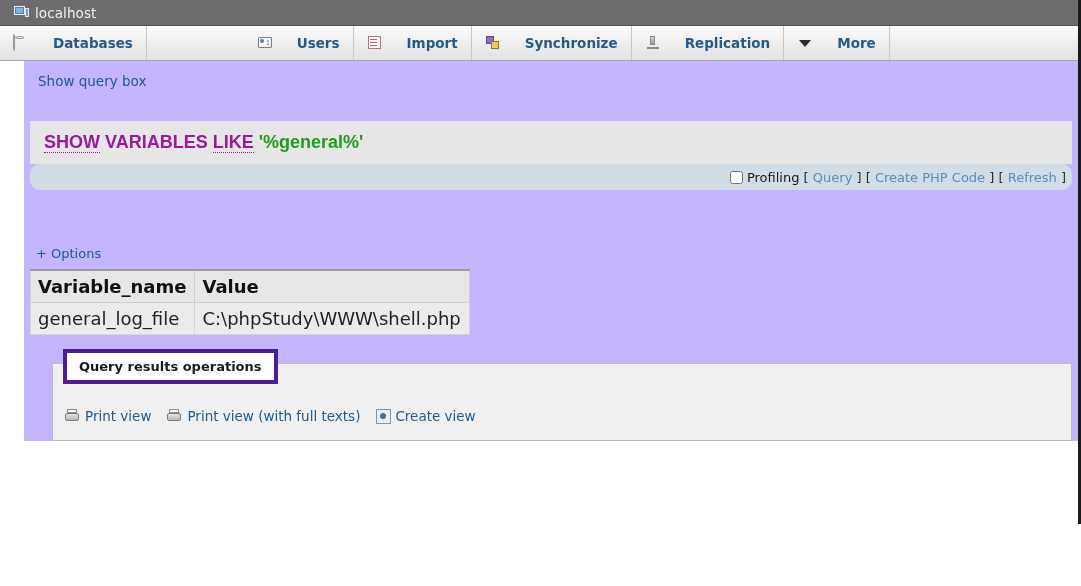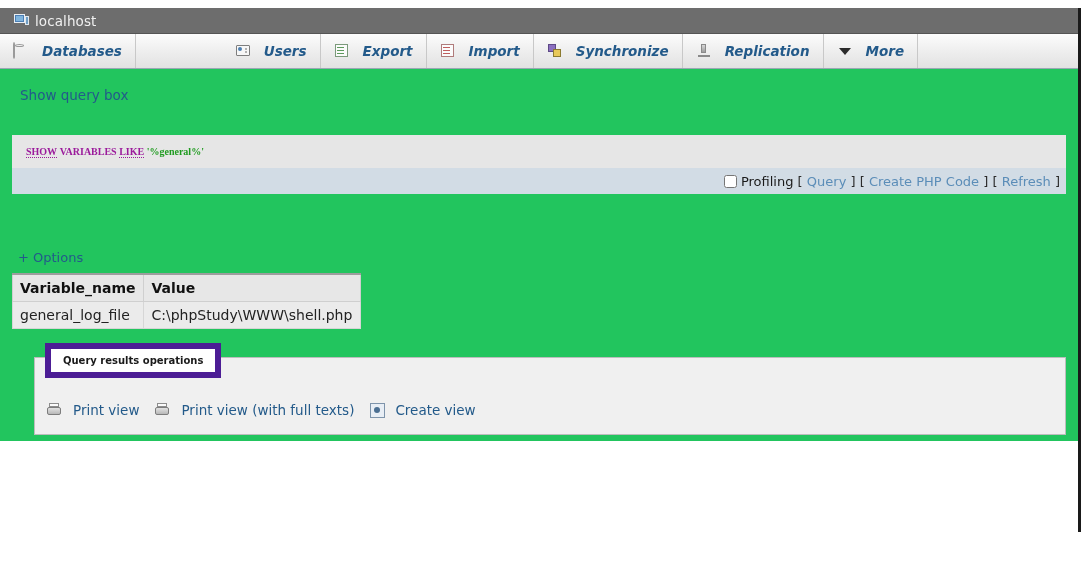--- a/index.html
+++ b/index.html
@@ -13,21 +13,21 @@
     color: #000000;
     width: 1081px;
     height: 586px;
     overflow: hidden;
     position: relative;
   }
 
   
   #page-frame {
     position: absolute;
-    top: 8px; left: 0;
+    top: 0; left: 0;
     width: 1081px;
     height: 524px;
     border-right: 3px solid #1a1a1a;
     box-sizing: border-box;
   }
 
   
   .titlebar {
     height: 26px;
     background: #6d6d6d;
@@ -77,27 +77,26 @@
     height: 35px;
     background: linear-gradient(to bottom, #fcfcfc 0%, #ededed 55%, #e2e2e2 100%);
     border-bottom: 1px solid #9aa7b4;
     display: flex;
     align-items: stretch;
     box-sizing: border-box;
   }
   .tab {
     display: flex;
     align-items: center;
-    gap: 13px;
+    gap: 24px;
     padding: 7px 13px;
     border-right: 1px solid #c8c8c8;
     box-sizing: border-box;
     cursor: pointer;
     position: relative;
-    font-style: italic;
   }
   .tab .tab-label {
     font-weight: bold;
     font-size: 13.5px;
     color: #235a8a;
     white-space: nowrap;
   }
   .tab.active {
     background: #ffffff;
     border-left: 1px solid #c8c8c8;
@@ -247,23 +246,24 @@
   .ic-more {
     position:absolute; left:2px; top:5px;
     width: 0; height: 0;
     border-left: 6px solid transparent;
     border-right: 6px solid transparent;
     border-top: 7px solid #2b2b2b;
   }
 
   
   .content {
-    padding: 6px;
-    background: #22c55e;
-    position: relative;
+    padding: 0;
+    background: #c4b5fd;
+    position: relative;
+    margin-left: 24px;
   }
 
   .show-query-box {
     color: #235a8a;
     font-size: 13.5px;
     padding: 12px 0 10px 14px;
     display: inline-block;
     cursor: pointer;
   }
 
@@ -295,41 +295,42 @@
     transform: rotate(40deg);
   }
   .success-text { font-size: 13.5px; color: #1a1a1a; }
 
   
   .sqlbox {
     margin: 22px 6px 0 6px;
     background: #e6e6e6;
     padding: 11px 0 11px 14px;
     box-sizing: border-box;
-    font-family: Liberation Serif, serif;
-    font-size: 10px;
+    font-family: Liberation Sans, sans-serif;
+    font-size: 18px;
     font-weight: bold;
   }
   .kw {
     color: #9b1a9b;
     border-bottom: 1px dotted #9b1a9b;
   }
   .kw2 { color: #9b1a9b; }
   .str { color: #1f9b1f; }
 
   .profilebar {
     margin: 0 6px 0 6px;
     background: #d2dce5;
     height: 26px;
     display: flex;
     align-items: center;
     justify-content: flex-end;
     padding-right: 6px;
     box-sizing: border-box;
     font-size: 13px;
+    border-radius: 10px;
   }
   .profilebar input[type=checkbox] {
     width: 13px; height: 13px;
     margin: 0 4px 0 0;
     vertical-align: middle;
   }
   .profilebar .lnk {
     color: #5b8db8;
     cursor: pointer;
   }
@@ -343,21 +344,21 @@
     margin: 56px 0 0 12px;
     display: inline-block;
     cursor: pointer;
     text-align: center;
   }
 
   
   .restable {
     border-collapse: collapse;
     margin: 8px 0 0 6px;
-    font-size: 14px;
+    font-size: 18px;
   }
   .restable th {
     background: #e7e7e7;
     border: 1px solid #cfcfcf;
     border-top: 2px solid #9d9d9d;
     text-align: left;
     font-weight: bold;
     padding: 5px 8px 5px 7px;
     color: #111;
     white-space: nowrap;
@@ -391,37 +392,37 @@
     padding: 0;
     box-sizing: border-box;
     height: 78px;
     position: relative;
   }
   .qrop-legend {
     position: absolute;
     left: 10px;
     top: -15px;
     background: #ffffff;
-    border: 6px solid #4c1d95;
+    border: 4px solid #4c1d95;
     padding: 6px 12px;
     font-weight: bold;
-    font-size: 10px;
+    font-size: 13px;
     color: #1a1a1a;
   }
   .qrop-body {
     display: flex;
     align-items: center;
     gap: 8px;
     padding: 44px 0 0 12px;
     font-size: 13.5px;
   }
   .qrop-body .op {
     display: flex;
     align-items: center;
-    gap: 10px;
+    gap: 4px;
     margin-right: 8px;
     cursor: pointer;
   }
   .qrop-body .op-label { color: #235a8a; }
 
   .ic-print {
     width: 16px; height: 14px;
     position: relative;
     flex: none;
   }
@@ -484,26 +485,20 @@
       <span class="tab-icon">
           <span class="ic-sql"></span>
         </span>
       <span class="tab-label">SQL</span>
     </div>
     <div class="tab">
       <span class="tab-icon">
           <span class="ic-users"></span>
         </span>
       <span class="tab-label">Users</span>
-    </div>
-    <div class="tab">
-      <span class="tab-icon">
-          <span class="ic-export"></span>
-        </span>
-      <span class="tab-label">Export</span>
     </div>
     <div class="tab">
       <span class="tab-icon">
           <span class="ic-import"></span>
         </span>
       <span class="tab-label">Import</span>
     </div>
     <div class="tab">
       <span class="tab-icon">
           <span class="ic-sync"></span>

